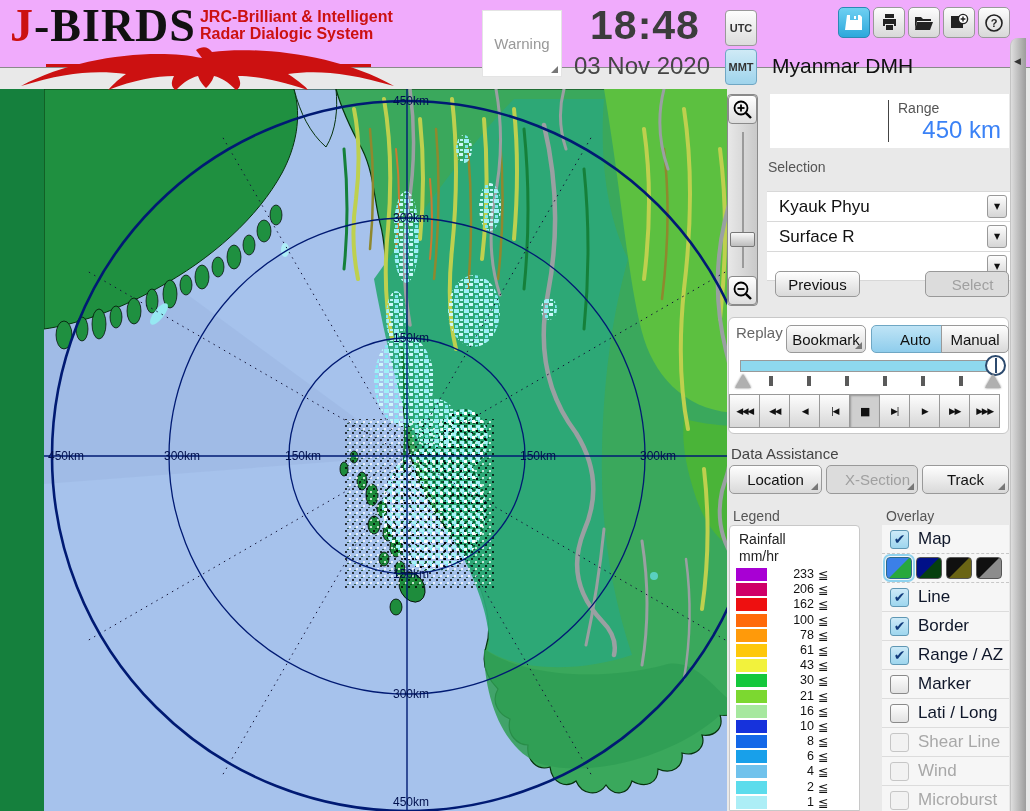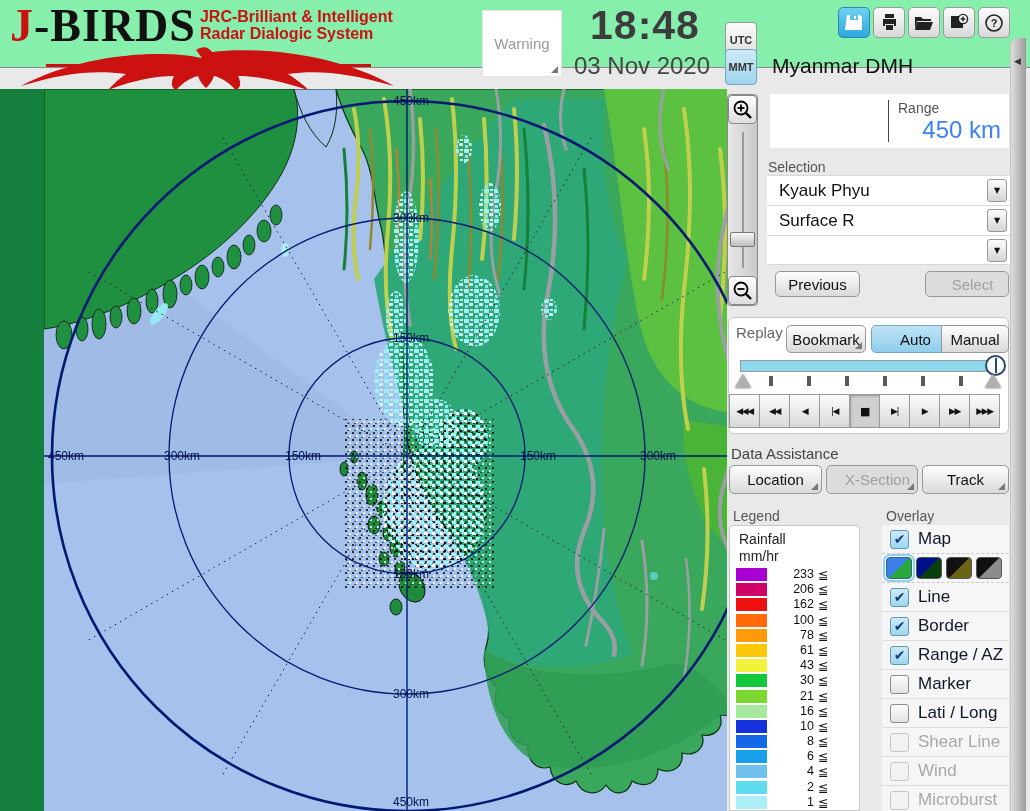--- a/index.html
+++ b/index.html
@@ -1,21 +1,21 @@
 <!DOCTYPE html>
 <html><head>
 <meta charset="utf-8">
 <style>
   * { margin:0; padding:0; box-sizing:border-box; }
   html,body { width:1030px; height:811px; overflow:hidden; background:#e9e9e9;
     font-family:"Liberation Sans", sans-serif; color:#222; }
 
   
   #header { position:absolute; left:0; top:0; width:1030px; height:68px;
-    background:#86efac; border-bottom:1px solid #8a8a8a; z-index:5; }
+    background:#f0abfc; border-bottom:1px solid #8a8a8a; z-index:5; }
   #logo { position:absolute; left:10px; top:4px; width:400px; height:84px; }
   #logo-title { font-family:"Liberation Serif", serif; font-weight:bold;
     font-size:46px; line-height:44px; letter-spacing:1px; color:#111; display:inline-block; }
   #logo-title .j { color:#cc1111; }
   #logo-sub { display:inline-block; vertical-align:top; margin-left:4px; margin-top:4px;
     color:#cc1111; font-weight:bold; font-size:16px; line-height:17px; letter-spacing:0; }
   #eagle { position:absolute; left:6px; top:40px; }
 
   #warning-box { position:absolute; left:482px; top:10px; width:80px; height:67px;
     background:#fff; border:1px solid #e4e4e4; color:#999; font-size:15px;
@@ -24,21 +24,21 @@
     border-left:7px solid transparent; border-bottom:7px solid #777; }
 
   #clock-time { position:absolute; left:570px; top:2px; width:150px; text-align:center;
     font-size:41px; font-weight:bold; color:#3c3c3c; letter-spacing:1px; }
   #clock-date { position:absolute; left:556px; top:52px; width:172px; text-align:center;
     font-size:24px; color:#454545; }
 
   .tzbtn { position:absolute; left:725px; width:32px; height:36px; border:1px solid #999;
     border-radius:4px; background:linear-gradient(#fdfdfd,#dcdcdc); font-size:11px;
     font-weight:bold; color:#333; display:flex; align-items:center; justify-content:center; cursor:pointer; }
-  #tz-utc { top:22px; }
+  #tz-utc { top:10px; }
   #tz-mmt { top:49px; background:linear-gradient(#cfeaf6,#9fd4ec); border-color:#6fa7c4; }
 
   #toolbar { position:absolute; left:838px; top:7px; display:flex; gap:3px; }
   .toolbtn { width:32px; height:31px; border:1px solid #999; border-radius:5px;
     background:linear-gradient(#fdfdfd,#d8d8d8); display:flex; align-items:center;
     justify-content:center; cursor:pointer; }
   .toolbtn.active { background:linear-gradient(#6fd0f2,#2da8dc); border-color:#2c89b4; }
 
   #station-name { position:absolute; left:772px; top:54px; font-size:21px; color:#111; }
 
@@ -61,21 +61,21 @@
   
   #panel { position:absolute; left:727px; top:89px; width:283px; height:722px; background:#e9e9e9; }
 
   #station-box { position:absolute; left:43px; top:5px; width:239px; height:54px; background:#fff; }
   #station-box .div { position:absolute; left:118px; top:6px; width:1px; height:42px; background:#444; }
   #range-label { position:absolute; left:128px; top:6px; font-size:14px; color:#555; }
   #range-value { position:absolute; right:8px; top:22px; font-size:24px; color:#3b82f6; }
 
   #selection-label { position:absolute; left:41px; top:70px; font-size:14px; color:#555; }
   .dd { position:absolute; left:40px; width:243px; height:30px; background:#fff;
-    border-top:1px solid #d8d8d8; font-size:17px; color:#111; line-height:29px; padding-left:12px; }
+    border-top:1px solid #d8d8d8; font-size:17px; color:#111; line-height:29px; padding-left:12px;margin-top:16px; }
   #dd3 { border-bottom:1px solid #d8d8d8; }
   .ddbtn { position:absolute; right:3px; top:3px; width:20px; height:23px; border:1px solid #999;
     border-radius:3px; background:linear-gradient(#fdfdfd,#d5d5d5); font-size:8px; color:#111;
     display:flex; align-items:center; justify-content:center; cursor:pointer;
     font-family:"DejaVu Sans", sans-serif; }
 
   .btn { border:1px solid #999; border-radius:5px; background:linear-gradient(#fefefe,#d9d9d9);
     font-size:15px; color:#111; cursor:pointer; position:absolute;
     display:flex; align-items:center; justify-content:center; }
   .btn.disabled { background:#dcdcdc; color:#a0a0a0; cursor:default;padding-left:11px; }

